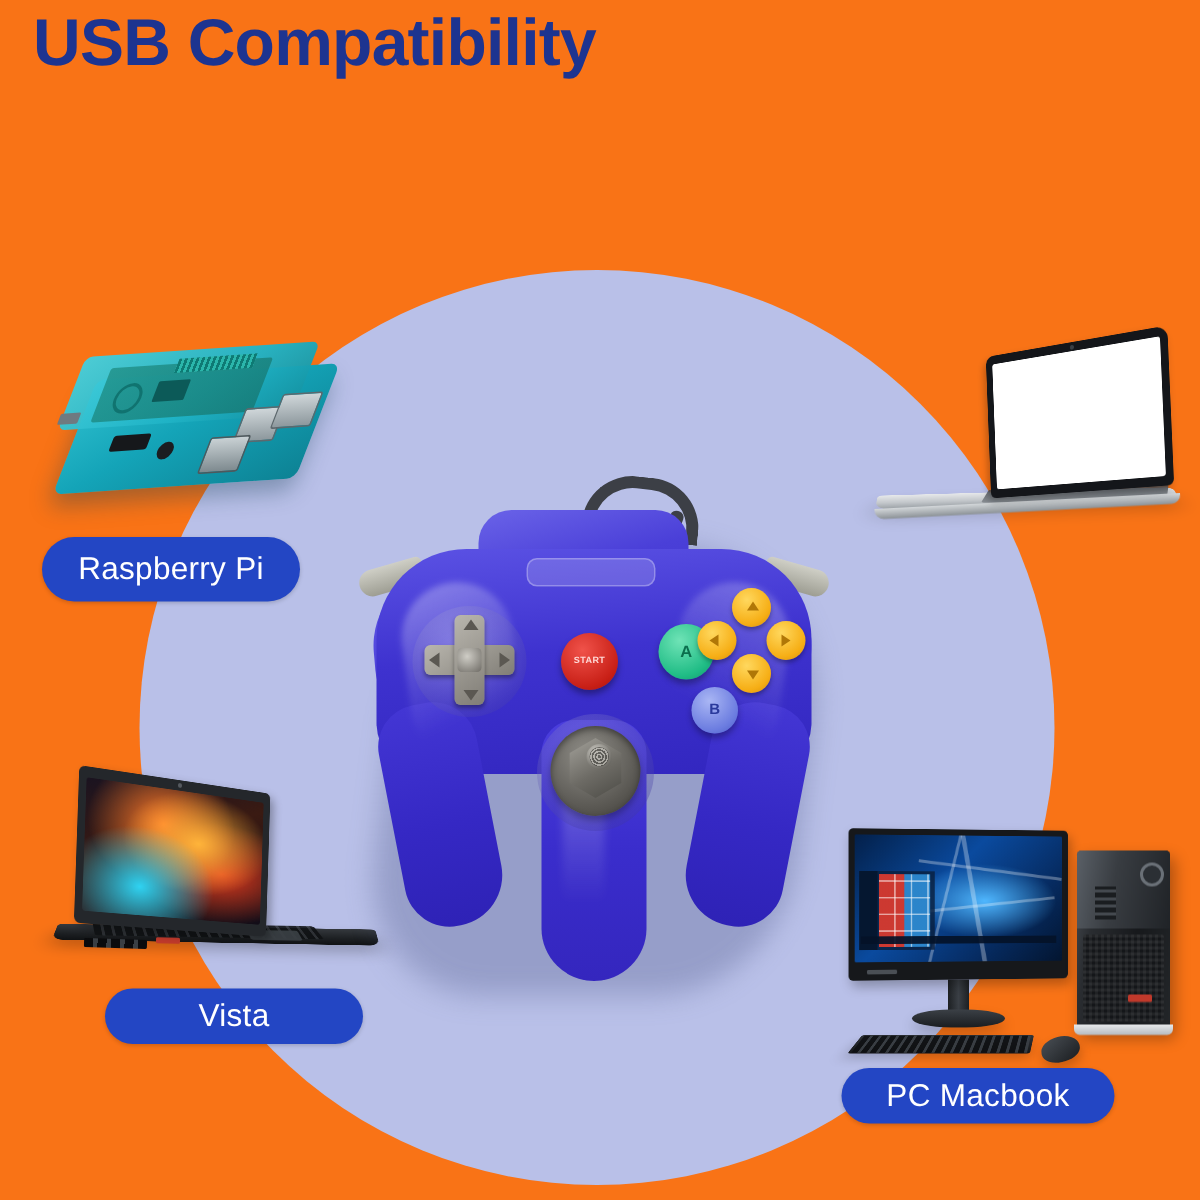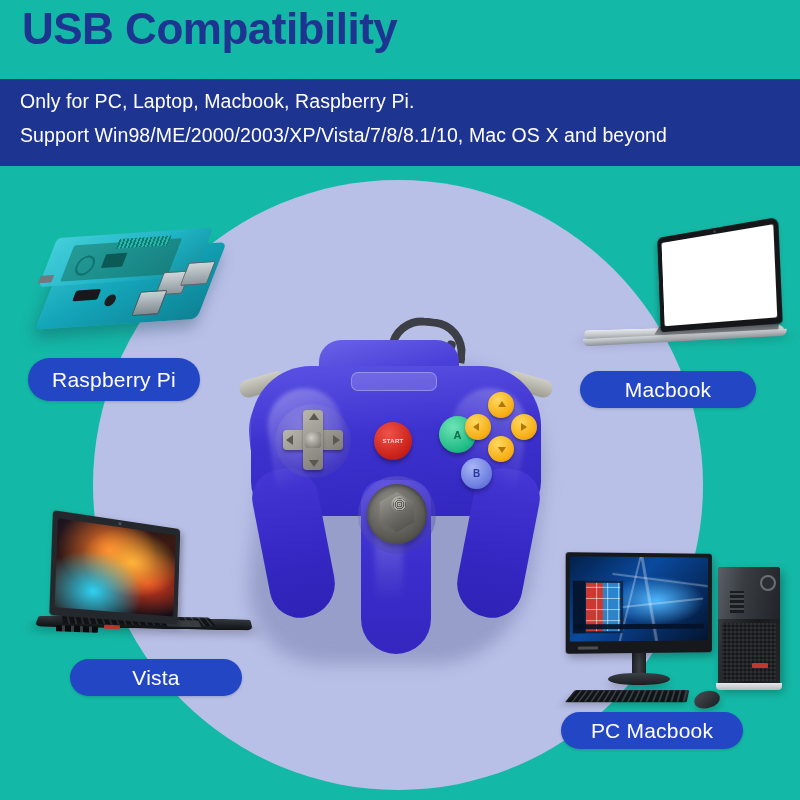--- a/index.html
+++ b/index.html
@@ -1,21 +1,21 @@
 <!DOCTYPE html>
 <html><head>
 <meta charset="utf-8">
 <style>
   html,body{margin:0;padding:0;}
   body{
     width:800px;height:800px;overflow:hidden;background:#ffffff;
     font-family:"Liberation Sans","DejaVu Sans",sans-serif;
     position:relative;
   }
-  #stage{position:absolute;inset:0;width:800px;height:800px;overflow:hidden;background:#14b8a6;}
+  #stage{position:absolute;inset:0;width:800px;height:800px;overflow:hidden;background:#f97316;}
 
   
   .title{
     position:absolute;left:22px;top:6px;
     font-size:44px;font-weight:bold;letter-spacing:-0.5px;
     color:#1d3490;line-height:1.05;white-space:nowrap;
   }
   .banner{
     position:absolute;left:0;top:79px;width:800px;height:87px;
     background:#1d3490;
@@ -485,24 +485,20 @@
     opacity:.8;
   }
 </style>
 </head>
 <body>
 
 <div id="stage">
 
   <div class="title">USB Compatibility</div>
 
-  <div class="banner">
-    <div class="banner-line bl1">Only for PC, Laptop, Macbook, Raspberry Pi.</div>
-    <div class="banner-line bl2">Support Win98/ME/2000/2003/XP/Vista/7/8/8.1/10, Mac OS X and beyond</div>
-  </div>
 
   <div class="bg-circle"></div>
 
   <div class="rpi">
     <div class="rpi-case"></div>
     <div class="rpi-top"></div>
     <div class="rpi-pcb"></div>
     <div class="rpi-gpio"></div>
     <div class="rpi-logo"></div>
     <div class="rpi-chip"></div>
@@ -518,23 +514,20 @@
   </div>
 
   <div class="mac">
     <div class="mac-base"></div>
     <div class="mac-keys"></div>
     <div class="mac-edge"></div>
     <div class="mac-lid">
       <div class="mac-cam"></div>
       <div class="mac-screen"></div>
     </div>
-  </div>
-  <div class="pill pill-mac">
-    <span>Macbook</span>
   </div>
 
   <div class="lap">
     <div class="lap-base"></div>
     <div class="lap-keys"></div>
     <div class="lap-pad"></div>
     <div class="lap-ports"></div>
     <div class="lap-logo"></div>
     <div class="lap-lid">
       <div class="lap-cam"></div>

